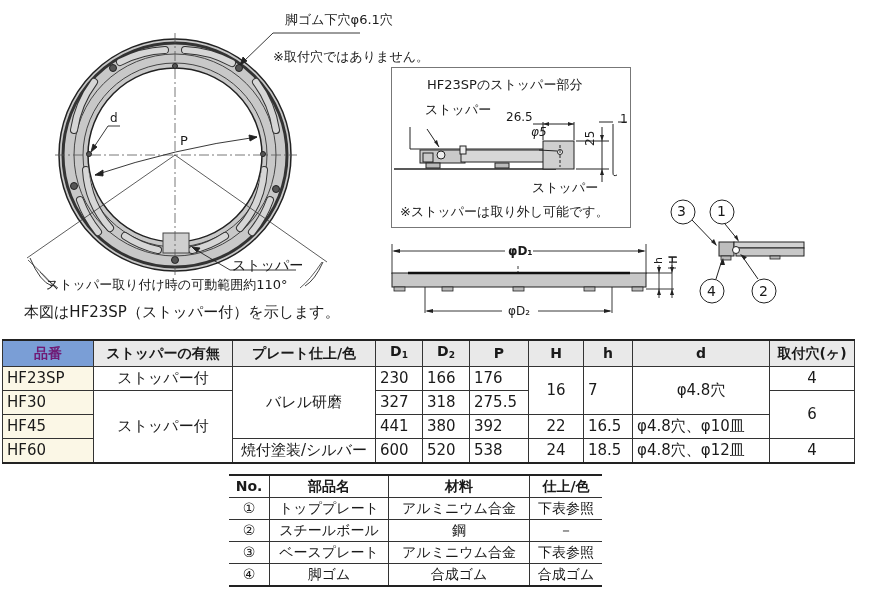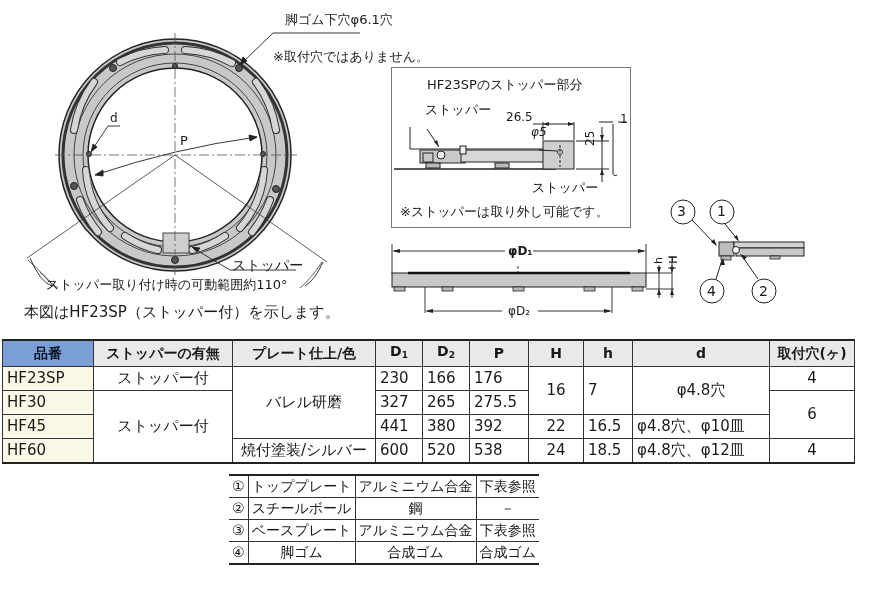--- a/index.html
+++ b/index.html
@@ -5,21 +5,21 @@
   html, body { margin:0; padding:0; background:#ffffff; }
   body { width:876px; height:594px; position:relative; overflow:hidden;
          font-family:"DejaVu Sans", sans-serif; color:#1a1a1a; }
   .abs { position:absolute; }
   .lbl { position:absolute; font-size:13px; white-space:nowrap; line-height:1; }
   
   table.spec { position:absolute; left:2px; top:339px; border-collapse:collapse;
                font-size:15px; }
   table.spec th, table.spec td { border:1px solid #333; padding:0 4px; height:23px; line-height:21px; }
   table.spec th { background:#e9e9e9; font-weight:bold; font-size:14px; }
-  table.spec th.first { background:#7a9ed6; color:#0f172a; }
+  table.spec th.first { background:#7a9ed6; color:#701a75; }
   table.spec td.code { background:#fbf7e6; text-align:left; }
   table.spec td.c { text-align:center; }
   table.spec td.l { text-align:left; }
   table.spec { border-top:2px solid #222; border-bottom:2px solid #222; }
   
   table.parts { position:absolute; left:229px; top:474px; border-collapse:collapse; font-size:14px; }
   table.parts th, table.parts td { border:1px solid #333; padding:0 3px; height:21px; line-height:19px; text-align:center; }
   table.parts th { font-weight:bold; }
   table.parts { border-top:2px solid #222; border-bottom:2px solid #222; }
   table.parts tr > *:first-child { border-left:none; }
@@ -269,21 +269,21 @@
     <td class="l">176</td>
     <td class="c" rowspan="2">16</td>
     <td class="l" rowspan="2">7</td>
     <td class="c" rowspan="2">φ4.8穴</td>
     <td class="c">4</td>
   </tr>
   <tr>
     <td class="code">HF30</td>
     <td class="c" rowspan="3">ストッパー付</td>
     <td class="l">327</td>
-    <td class="l">265</td>
+    <td class="l">318</td>
     <td class="l">275.5</td>
     <td class="c" rowspan="2">6</td>
   </tr>
   <tr>
     <td class="code">HF45</td>
     <td class="l">441</td>
     <td class="l">380</td>
     <td class="l">392</td>
     <td class="c">22</td>
     <td class="l">16.5</td>
@@ -298,20 +298,26 @@
     <td class="c">24</td>
     <td class="l">18.5</td>
     <td class="l">φ4.8穴、φ12皿</td>
     <td class="c">4</td>
   </tr>
 </tbody>
   </table>
 
 <table class="parts">
   <tbody>
+      <tr>
+    <th style="width:34px">No.</th>
+    <th style="width:112px">部品名</th>
+    <th style="width:134px">材料</th>
+    <th style="width:66px">仕上/色</th>
+  </tr>
   <tr>
     <td>①</td>
     <td>トッププレート</td>
     <td>アルミニウム合金</td>
     <td>下表参照</td>
   </tr>
   <tr>
     <td>②</td>
     <td>スチールボール</td>
     <td>鋼</td>

